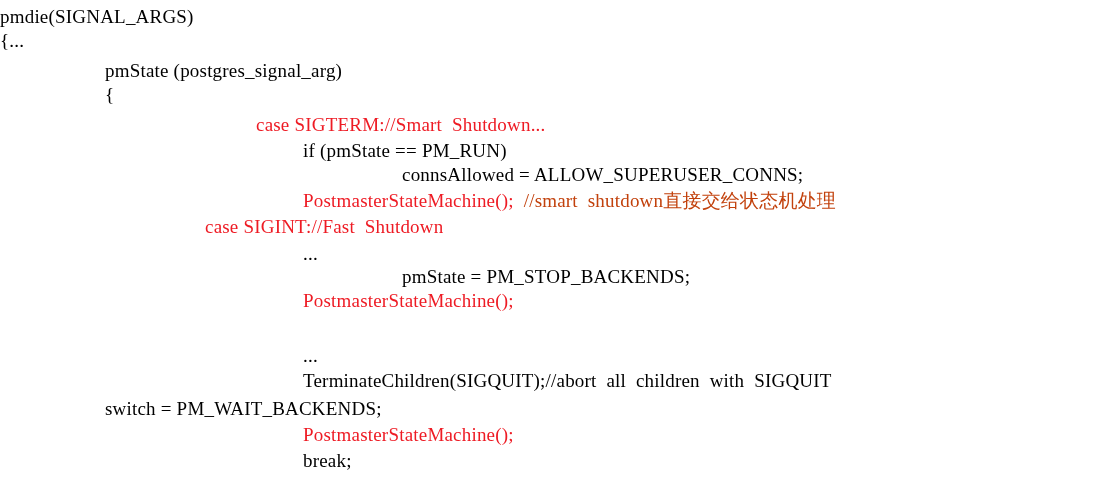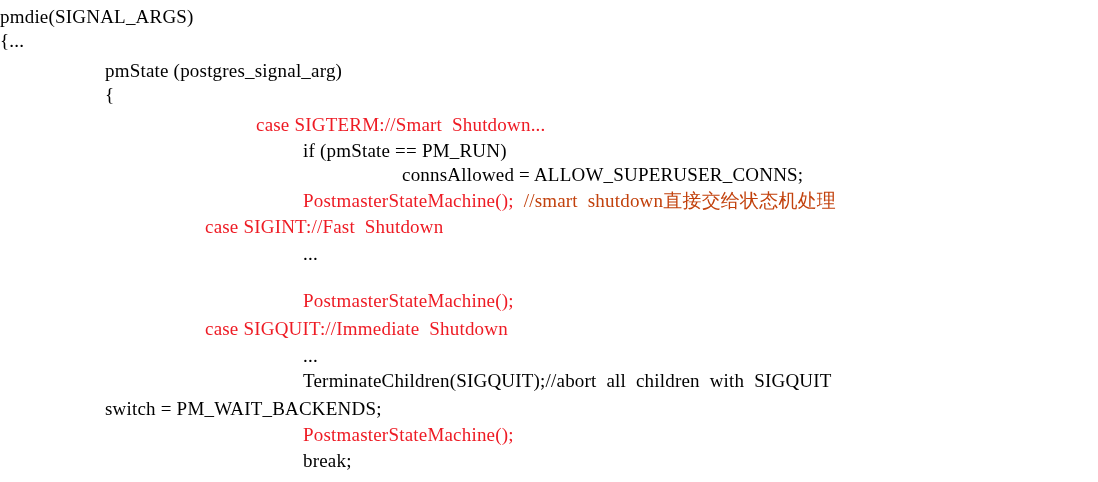--- a/index.html
+++ b/index.html
@@ -43,20 +43,20 @@
     <div class="line" style="left: 0px; top: 6px;">pmdie(SIGNAL_ARGS)</div>
     <div class="line" style="left: 0px; top: 30px;">{...</div>
     <div class="line" style="left: 105px; top: 60px;">pmState (postgres_signal_arg)</div>
     <div class="line" style="left: 105px; top: 84px;">{</div>
     <div class="line red" style="left: 212px; top: 114px; margin-left: 44px;">case SIGTERM://Smart  Shutdown...</div>
     <div class="line" style="left: 402px; top: 164px;">connsAllowed = ALLOW_SUPERUSER_CONNS;</div>
     <div class="line" style="left: 303px; top: 140px;">if (pmState == PM_RUN)</div>
     <div class="line red" style="left: 303px; top: 190px;"><span class="seg-red">PostmasterStateMachine();</span><span class="seg-black">  //smart  shutdown直接交给状态机处理</span></div>
     <div class="line red" style="left: 205px; top: 216px;">case SIGINT://Fast  Shutdown</div>
     <div class="line" style="left: 303px; top: 243px;">...</div>
+    <div class="line" style="left: 402px; top: 266px;">pmState = PM_STOP_BACKENDS;</div>
     <div class="line red" style="left: 303px; top: 290px;">PostmasterStateMachine();</div>
-    <div class="line red" style="left: 205px; top: 318px;">case SIGQUIT://Immediate  Shutdown</div>
     <div class="line" style="left: 303px; top: 345px;">...</div>
     <div class="line" style="left: 303px; top: 370px; text-align: right;">TerminateChildren(SIGQUIT);//abort  all  children  with  SIGQUIT</div>
     <div class="line" style="left: 105px; top: 398px;">switch = PM_WAIT_BACKENDS;</div>
     <div class="line red" style="left: 303px; top: 424px;">PostmasterStateMachine();</div>
     <div class="line" style="left: 303px; top: 450px;">break;</div>
   </div>
 
 </body></html>

